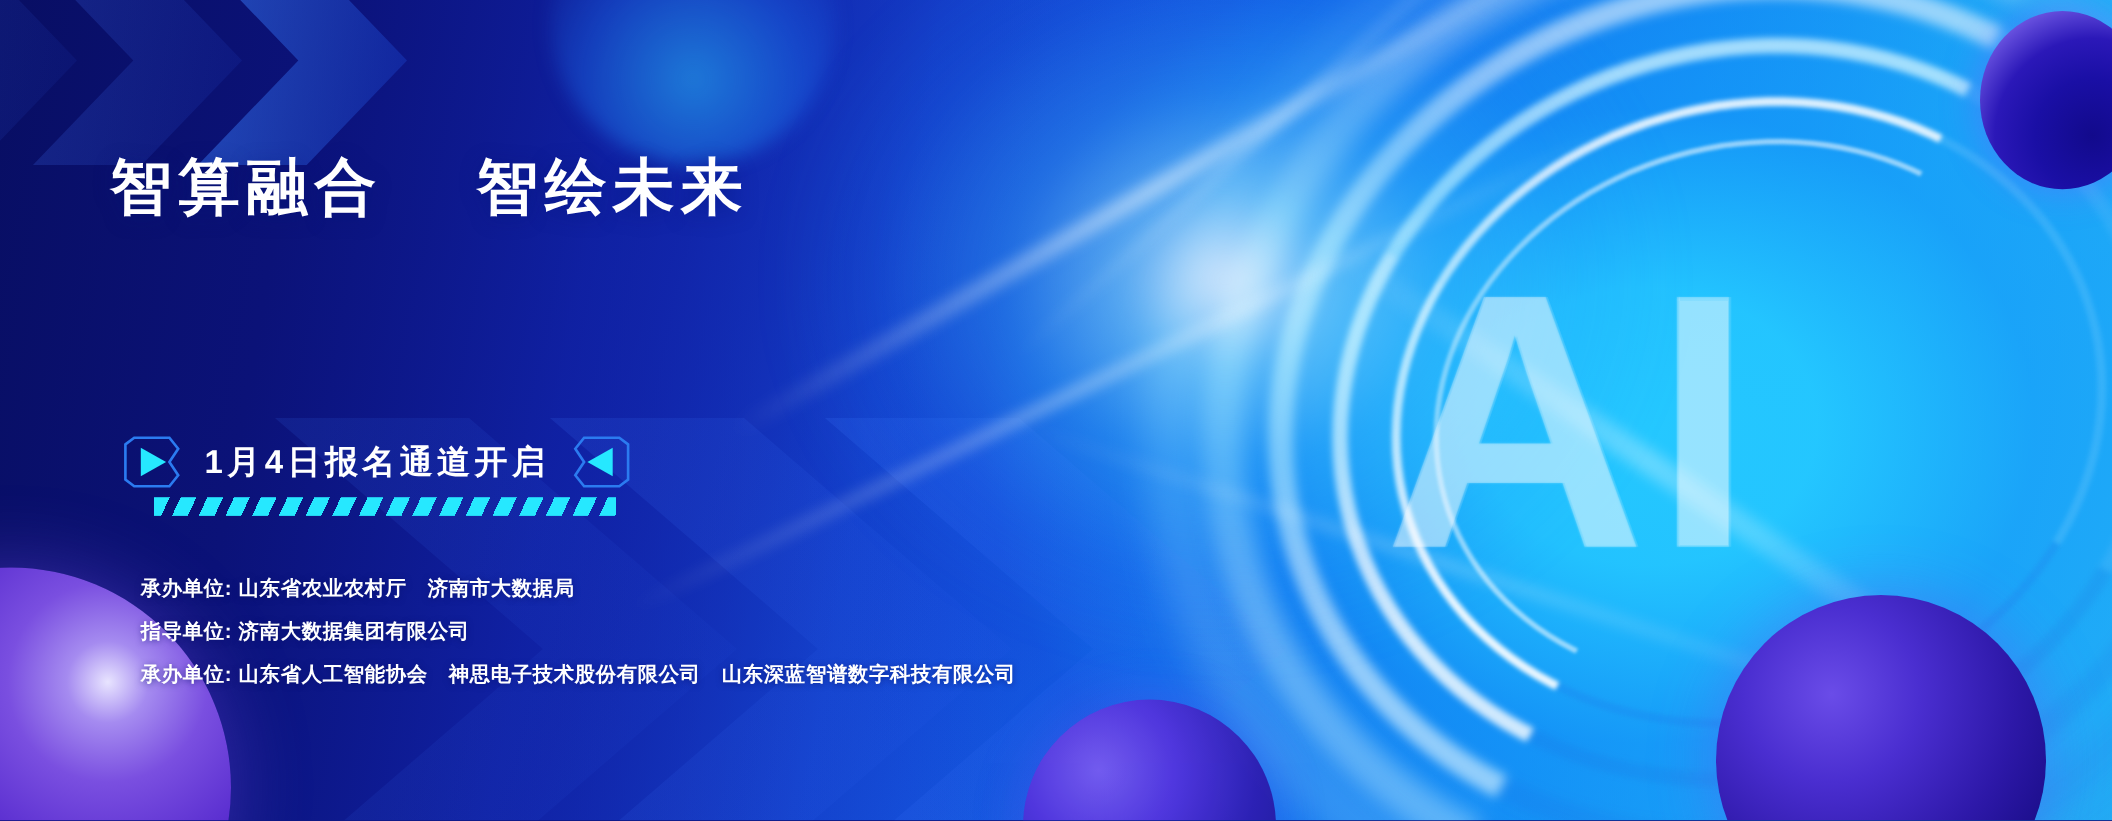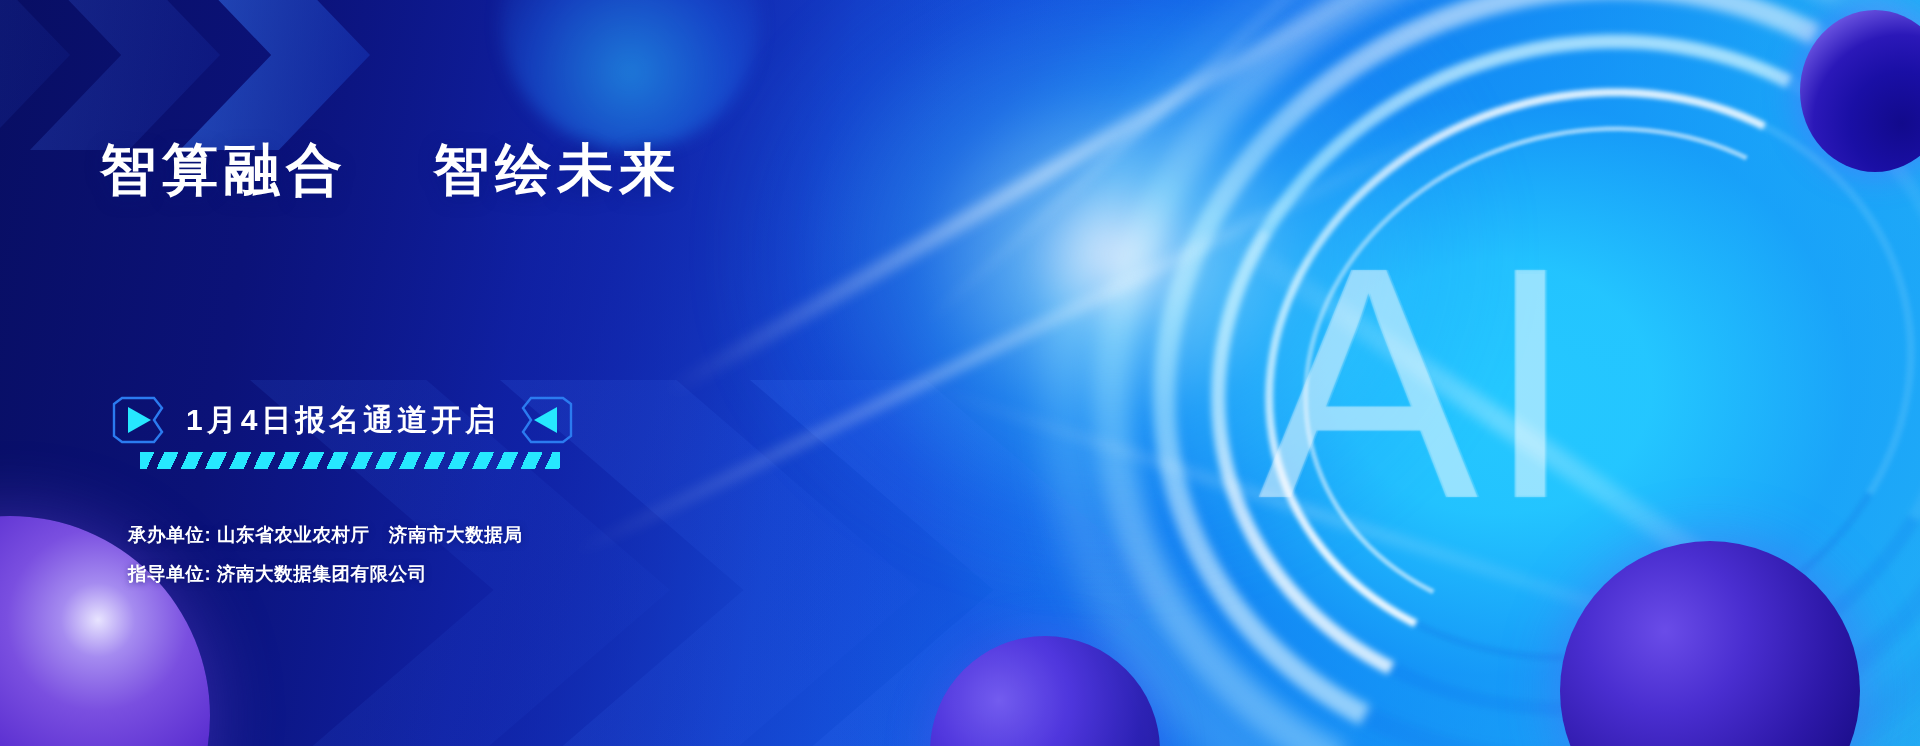--- a/index.html
+++ b/index.html
@@ -65,21 +65,21 @@
   .beam1{ left:600px; top:140px; width:980px; height:16px; transform:rotate(-30deg); opacity:.65; }
   .beam2{ left:520px; top:330px; width:1000px; height:11px; transform:rotate(-26deg); opacity:.5; }
   .beam3{ left:830px; top:90px;  width:700px; height:7px;  transform:rotate(-42deg); opacity:.45; }
   .beam4{ left:900px; top:520px; width:900px; height:9px;  transform:rotate(18deg);  opacity:.35; }
   .beam5{ left:1150px; top:430px; width:760px; height:22px; transform:rotate(34deg); opacity:.40; }
 
   
   .ai-glyph{
     position:absolute; left:1258px; top:238px; width:330px; height:300px;
     color:rgba(255,255,255,0.17);
-    font-size:330px; line-height:290px; font-weight:400; letter-spacing:6px;
+    font-size:330px; line-height:290px; font-weight:700; letter-spacing:6px;
     font-family:"Liberation Sans",sans-serif;
     text-shadow:0 0 2px rgba(255,255,255,0.35), 2px 0 0 rgba(255,255,255,0.12);
     user-select:none;
   }
 
   
   .sphere{ position:absolute; border-radius:50%; }
   .sphere-tr{ right:-30px; top:10px; width:150px; height:162px;
     background:radial-gradient(circle at 68% 70%, #120a8c 0%, #1a0fa5 34%, #2b18b8 58%, #6a53e0 80%, #cfd6ff 94%, rgba(255,255,255,0.9) 100%);
     box-shadow:0 0 36px rgba(120,90,255,0.45); }
@@ -205,16 +205,20 @@
 
     <div class="credits">
       <div class="credit-line">
         <b>承办单位:</b>
         <span>山东省农业农村厅　济南市大数据局</span>
       </div>
       <div class="credit-line">
         <b>指导单位:</b>
         <span>济南大数据集团有限公司</span>
       </div>
+      <div class="credit-line">
+        <b>承办单位:</b>
+        <span>山东省人工智能协会　神思电子技术股份有限公司　山东深蓝智谱数字科技有限公司</span>
+      </div>
     </div>
 
   </div>
 </div>
 
 </body></html>

